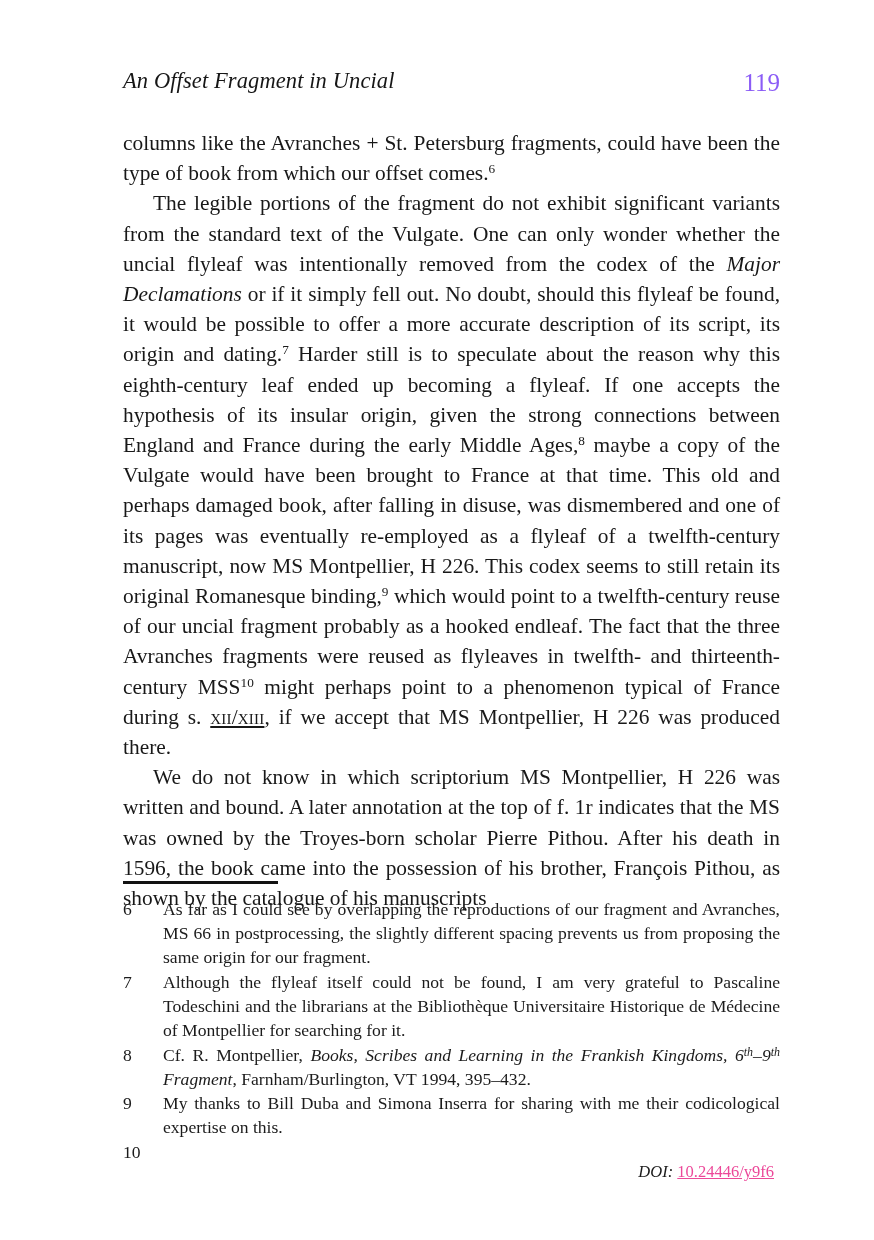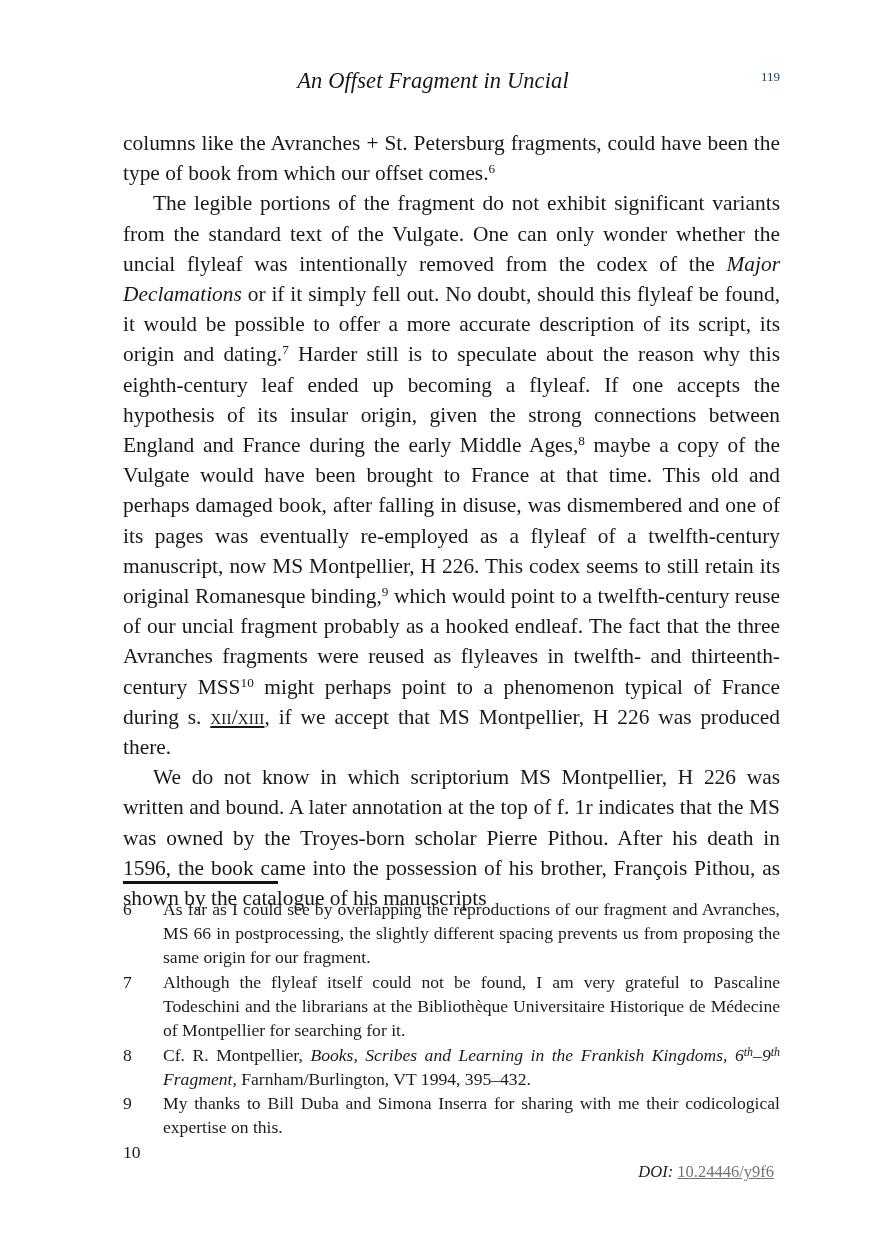--- a/index.html
+++ b/index.html
@@ -26,33 +26,32 @@
     left: 123px;
     top: 68px;
     width: 657px;
     height: 30px;
   }
   .runhead-title {
     position: absolute;
     left: 0;
     top: 0;
     width: 620px;
-    text-align: center;
     font-style: italic;
     font-size: 22.5px;
     letter-spacing: 0.1px;
     color: #161616;
   }
   .runhead-folio {
     position: absolute;
     right: 0;
     top: 1px;
-    font-size: 13px;
+    font-size: 25px;
     font-variant-numeric: oldstyle-nums;
-    color: #0c4a6e;
+    color: #8b5cf6;
   }
 
   
   .body-col {
     position: absolute;
     left: 123px;
     top: 128px;
     width: 657px;
   }
   p.para {
@@ -157,16 +156,16 @@
 
   <div class="footnotes" id="footnotes">
       <div class="fn-item"><span class="fn-num">6</span><span><span>As far as I could see by overlapping the reproductions of our fragment and Avranches, MS 66 in postprocessing, the slightly different spacing prevents us from proposing the same origin for our fragment.</span></span></div>
       <div class="fn-item"><span class="fn-num">7</span><span><span>Although the flyleaf itself could not be found, I am very grateful to Pascaline Todeschini and the librarians at the Bibliothèque Universitaire Historique de Médecine of Montpellier for searching for it.</span></span></div>
       <div class="fn-item"><span class="fn-num">8</span><span><span>Cf. R. Montpellier, </span><span class="it">Books, Scribes and Learning in the Frankish Kingdoms, </span><span class="it">6</span><sup>th</sup><span class="it">–9</span><sup>th</sup><span class="it"> Fragment</span><span>, Farnham/Burlington, VT 1994, 395–432.</span></span></div>
       <div class="fn-item"><span class="fn-num">9</span><span><span>My thanks to Bill Duba and Simona Inserra for sharing with me their codico­logical expertise on this.</span></span></div>
       <div class="fn-item"><span class="fn-num">10</span></div>
     </div>
 
   <div class="doi-line">
-    <span class="doi-label">DOI:</span><span>&nbsp;</span><a class="doi-link" href="#" style="color: #737373;">10.24446/y9f6</a>
+    <span class="doi-label">DOI:</span><span>&nbsp;</span><a class="doi-link" href="#" style="color: #ec4899;">10.24446/y9f6</a>
   </div>
 
 </div>
 
 </body></html>

